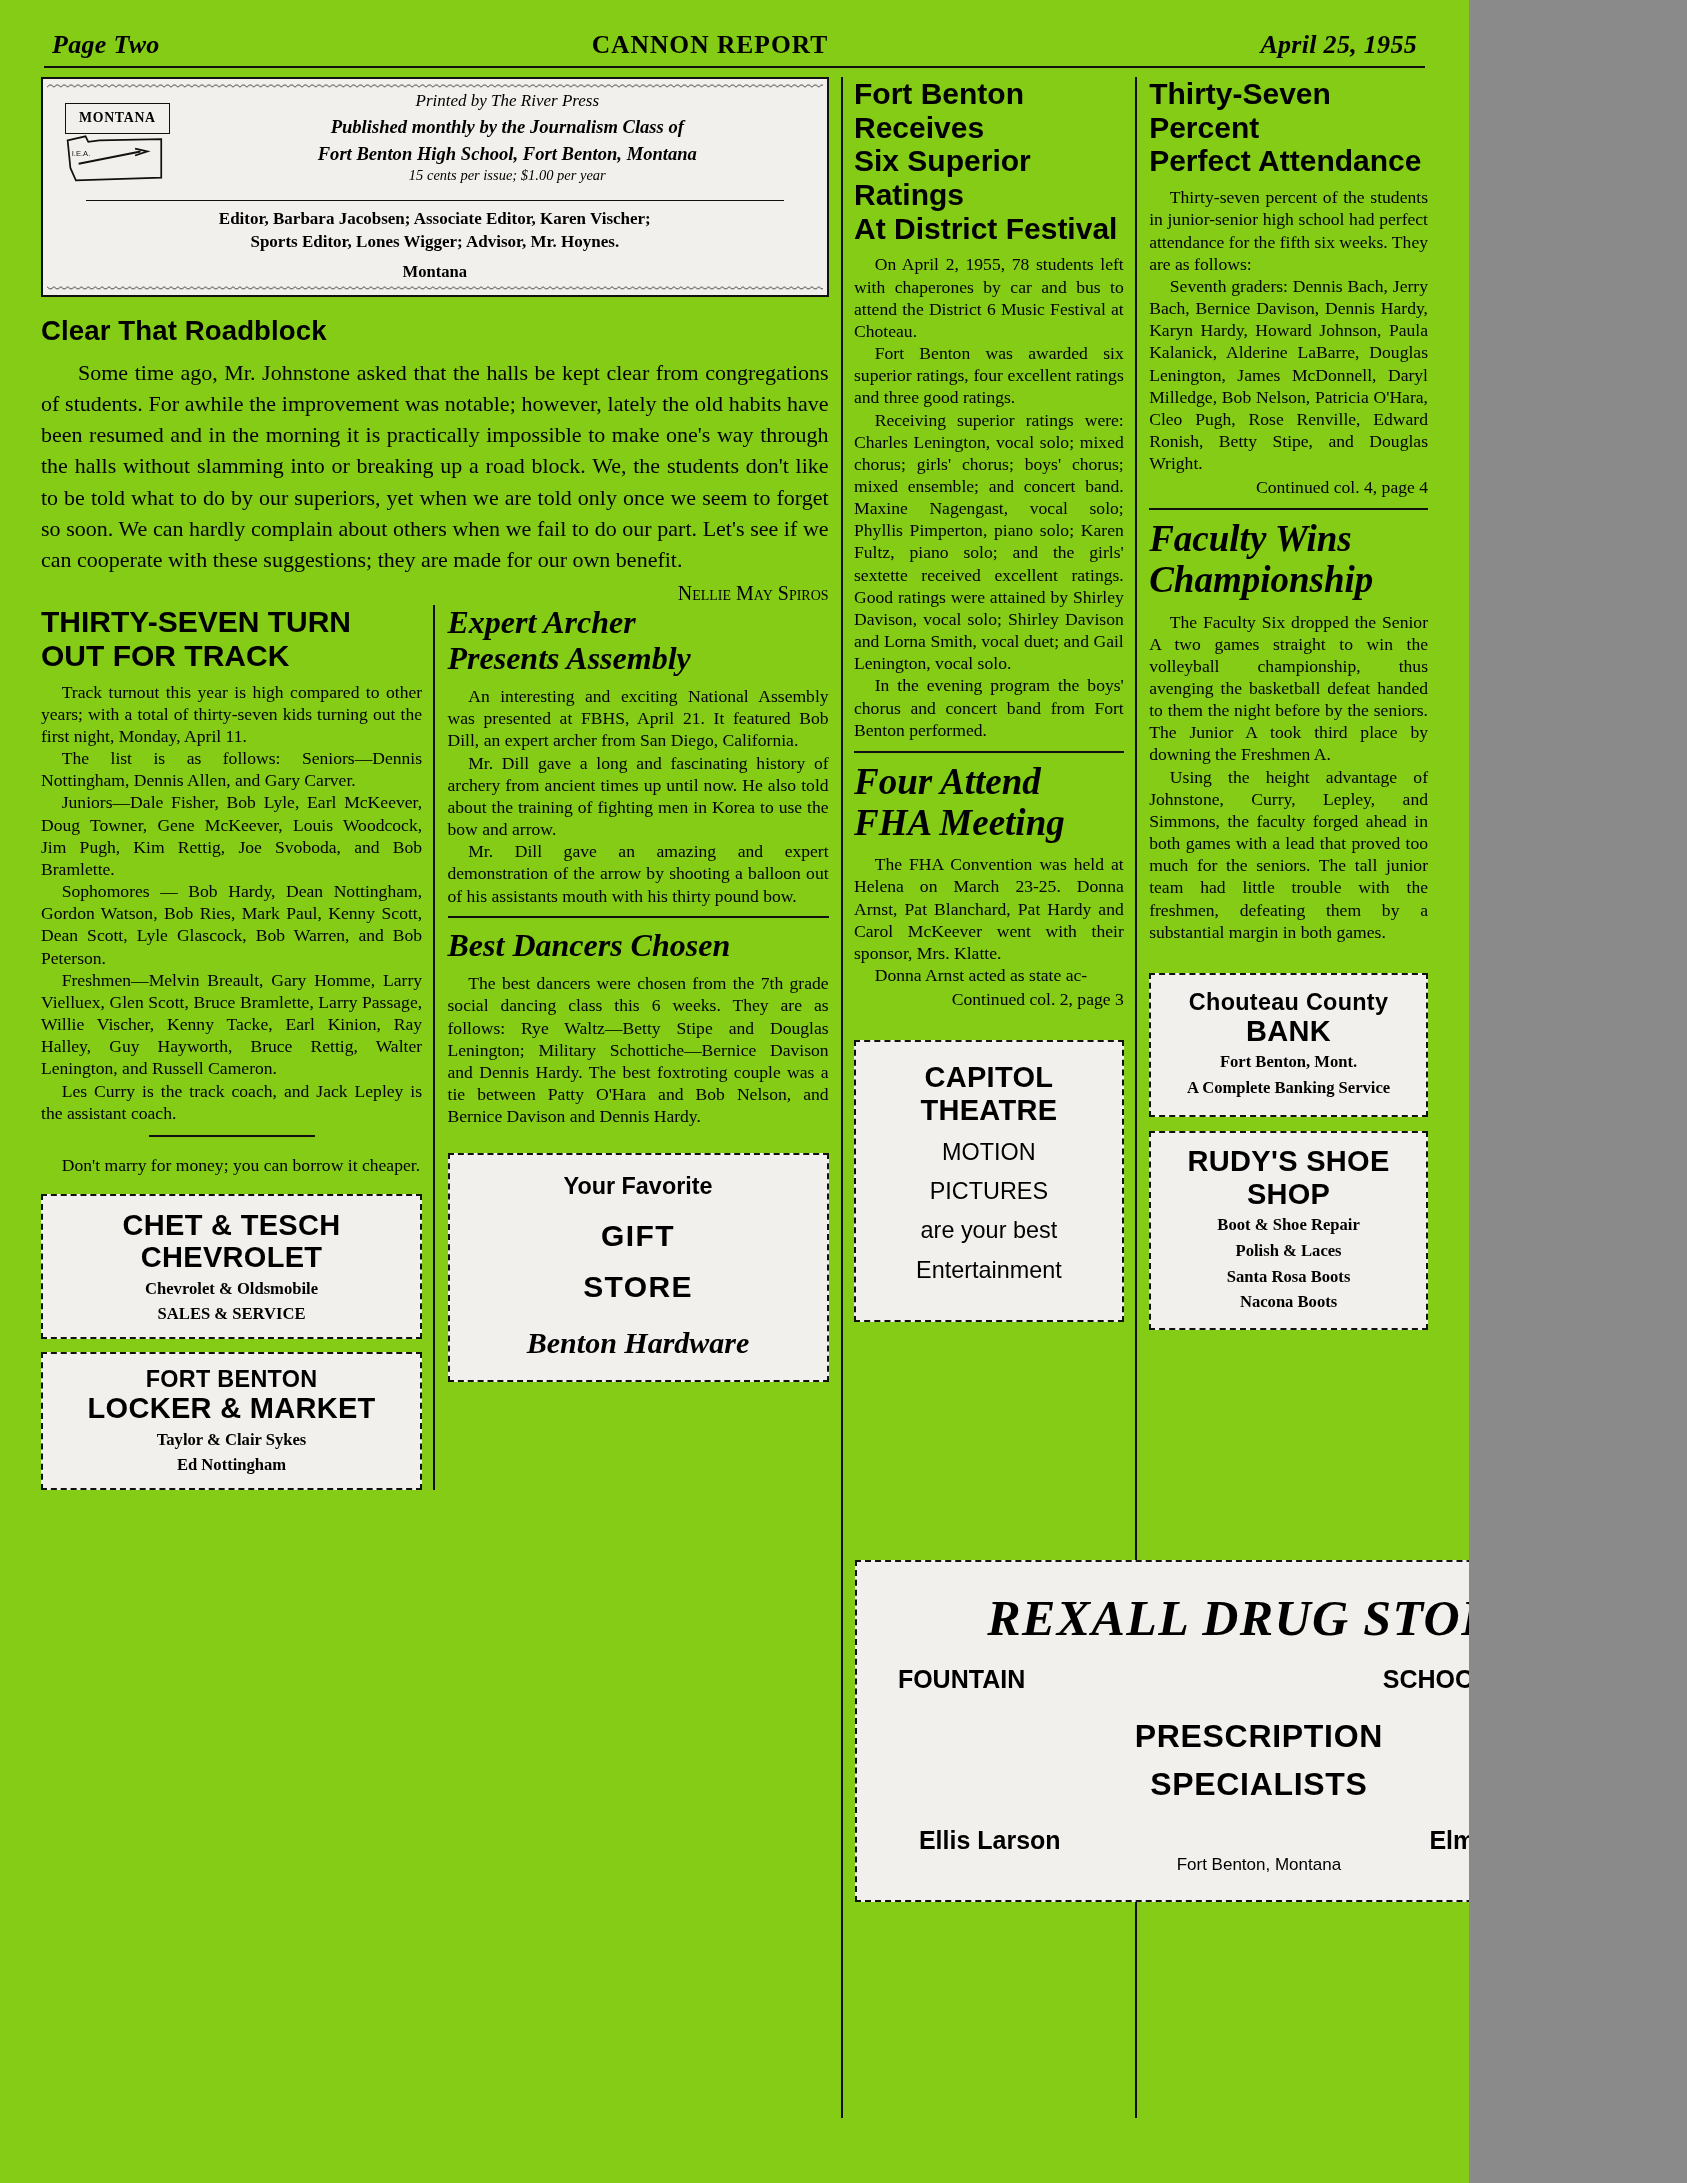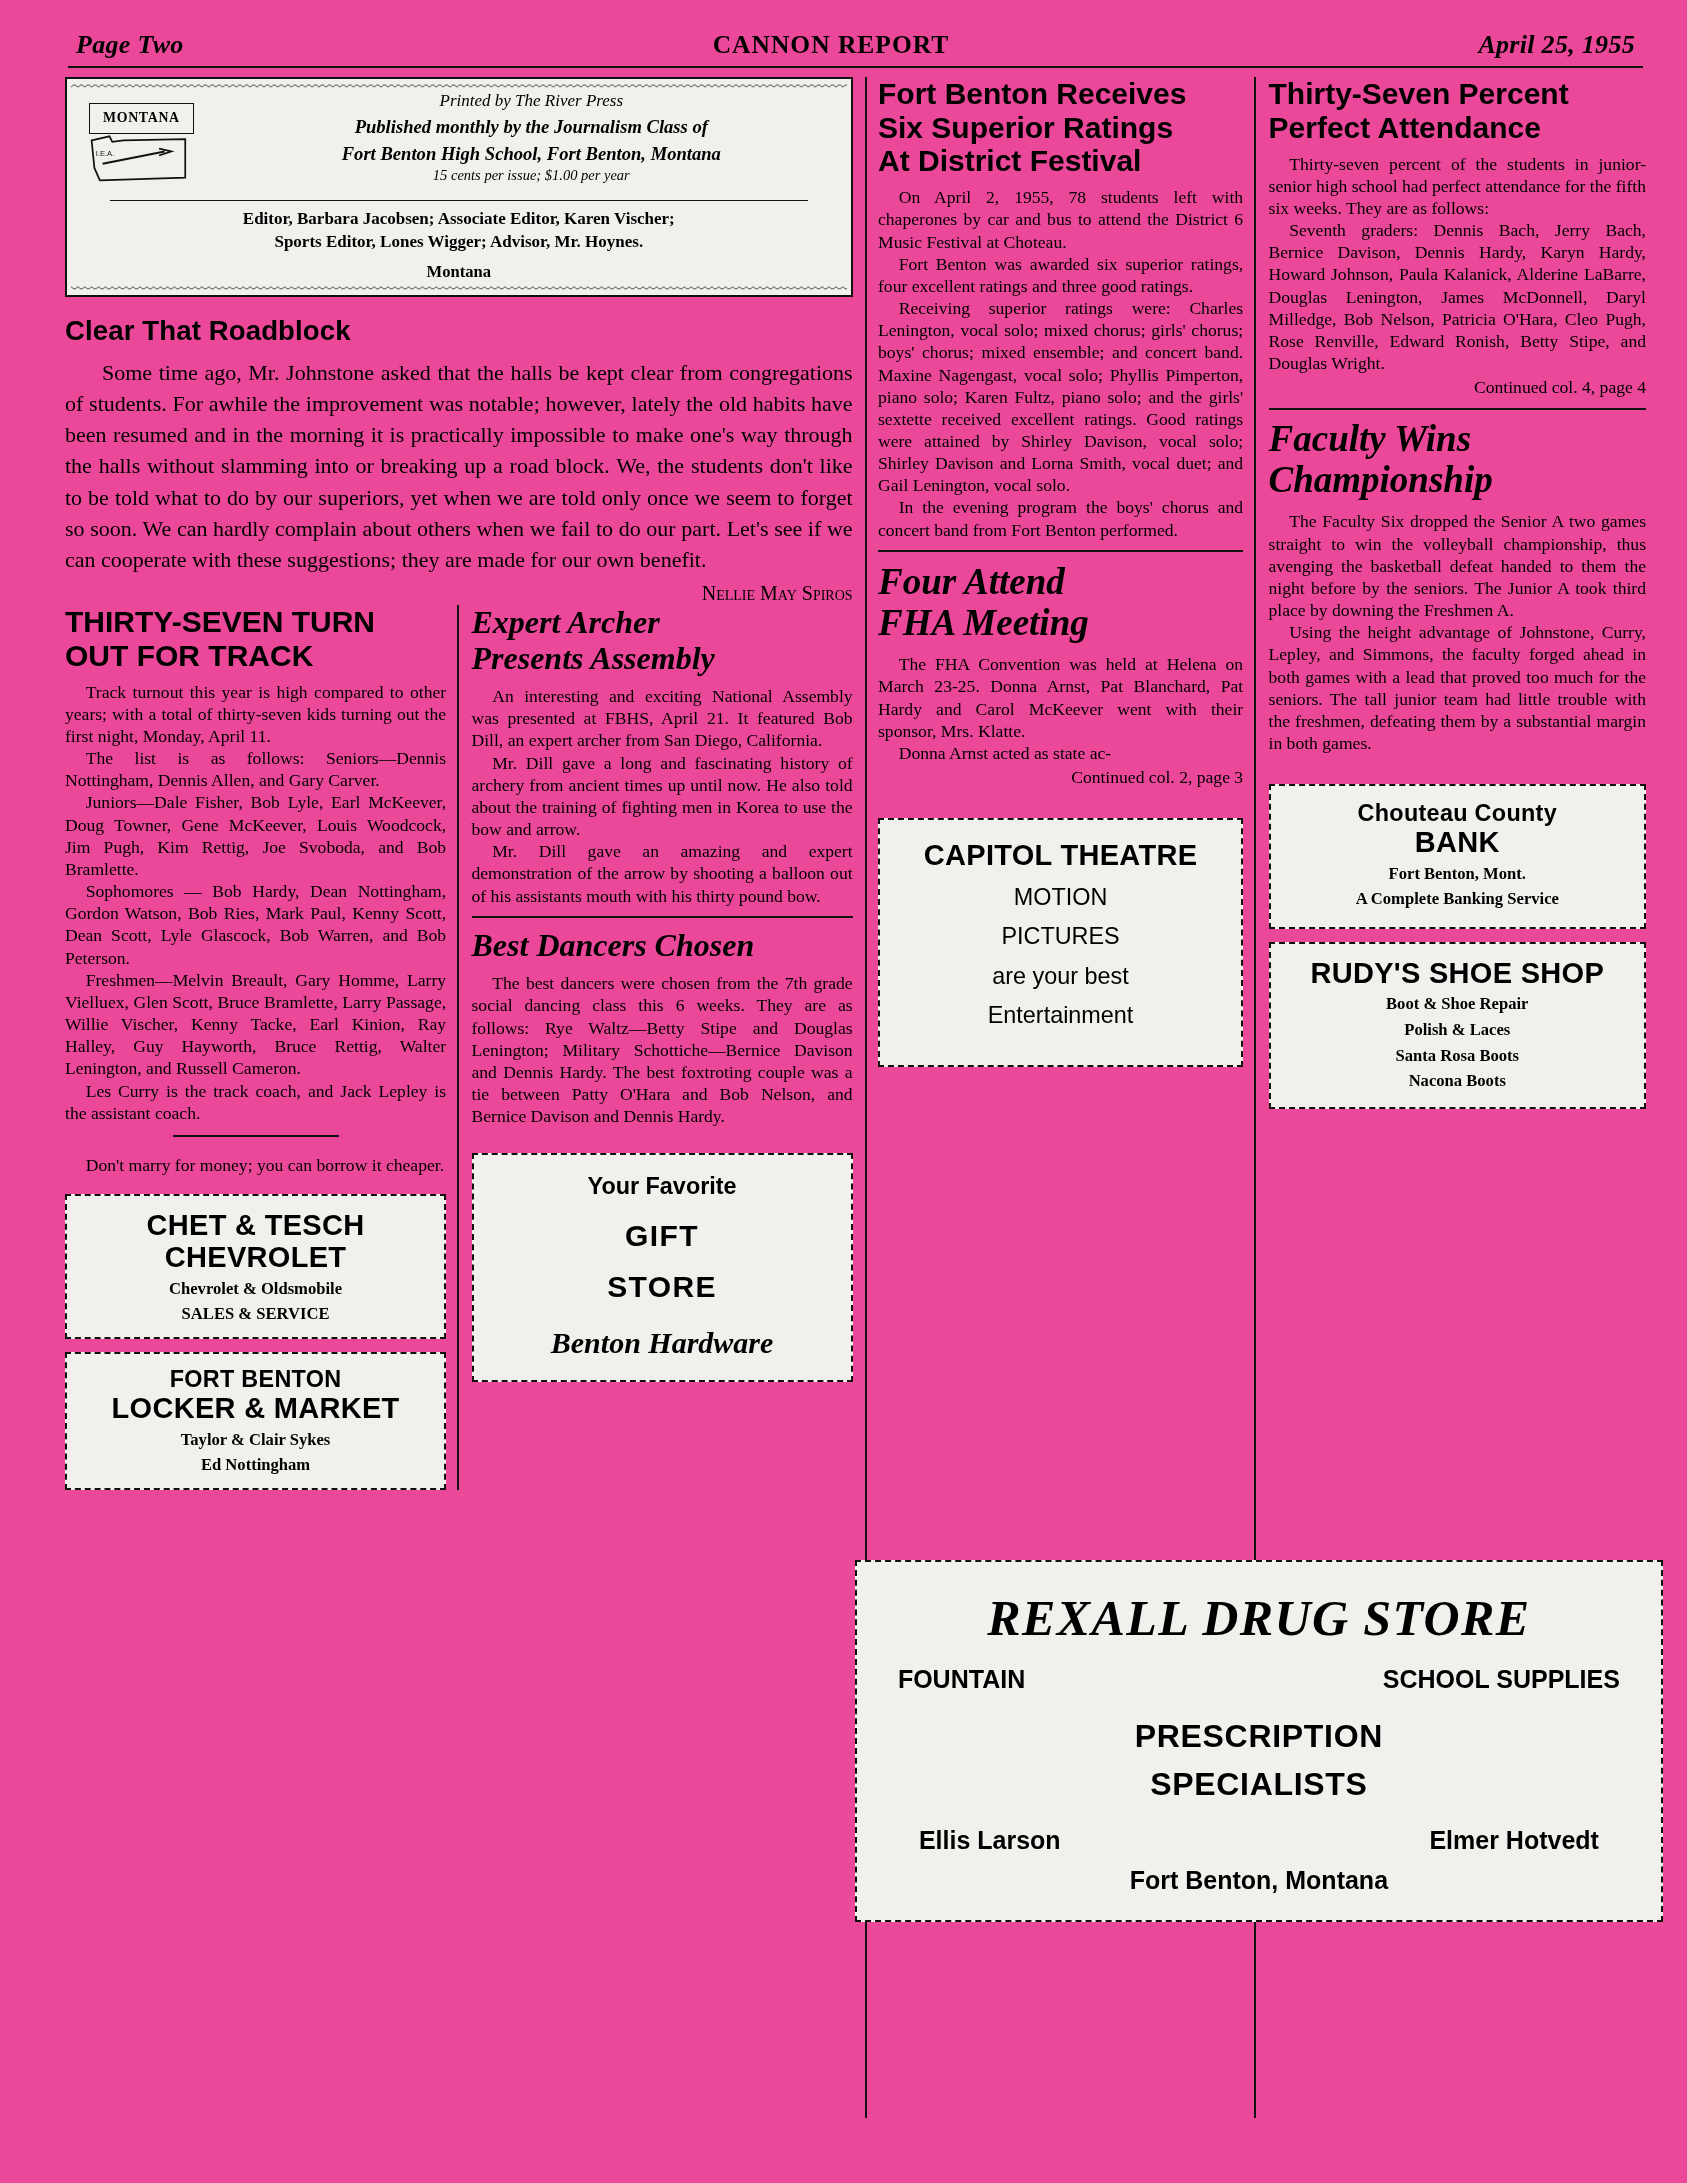--- a/index.html
+++ b/index.html
@@ -4,26 +4,26 @@
 <style>
   html, body {
     margin: 0;
     padding: 0;
     background: #8a8a8a;
   }
   body {
     font-family: "Liberation Serif", serif;
   }
   .page {
-    width: 1687px;
+    width: 1469px;
     height: 2183px;
-    background: #ec4899;
+    background: #84cc16;
     position: relative;
     box-sizing: border-box;
-    padding: 30px 41px 0 65px;
+    padding: 30px 41px 0 41px;
     overflow: hidden;
   }
   
   .topbar {
     display: flex;
     align-items: baseline;
     justify-content: space-between;
     font-family: "Liberation Serif", serif;
     font-style: italic;
     font-weight: bold;
@@ -280,23 +280,22 @@
     display: flex;
     justify-content: space-between;
     padding: 0 55px;
     font-family: "Liberation Sans", sans-serif;
     font-weight: bold;
     font-size: 25px;
     margin-top: 9.7px;
   }
   .ad-town {
     font-family: "Liberation Sans", sans-serif;
-    font-weight: bold;
-    font-size: 25px;
-    margin-top: 11px;
+    font-weight: normal;
+    font-size: 17px;
   }
   .ad-script {
     font-family: "Liberation Serif", serif;
     font-style: italic;
     font-weight: bold;
     font-size: 30px;
     margin-top: 13.8px;
   }
   .ad-gift {
     font-family: "Liberation Sans", sans-serif;

